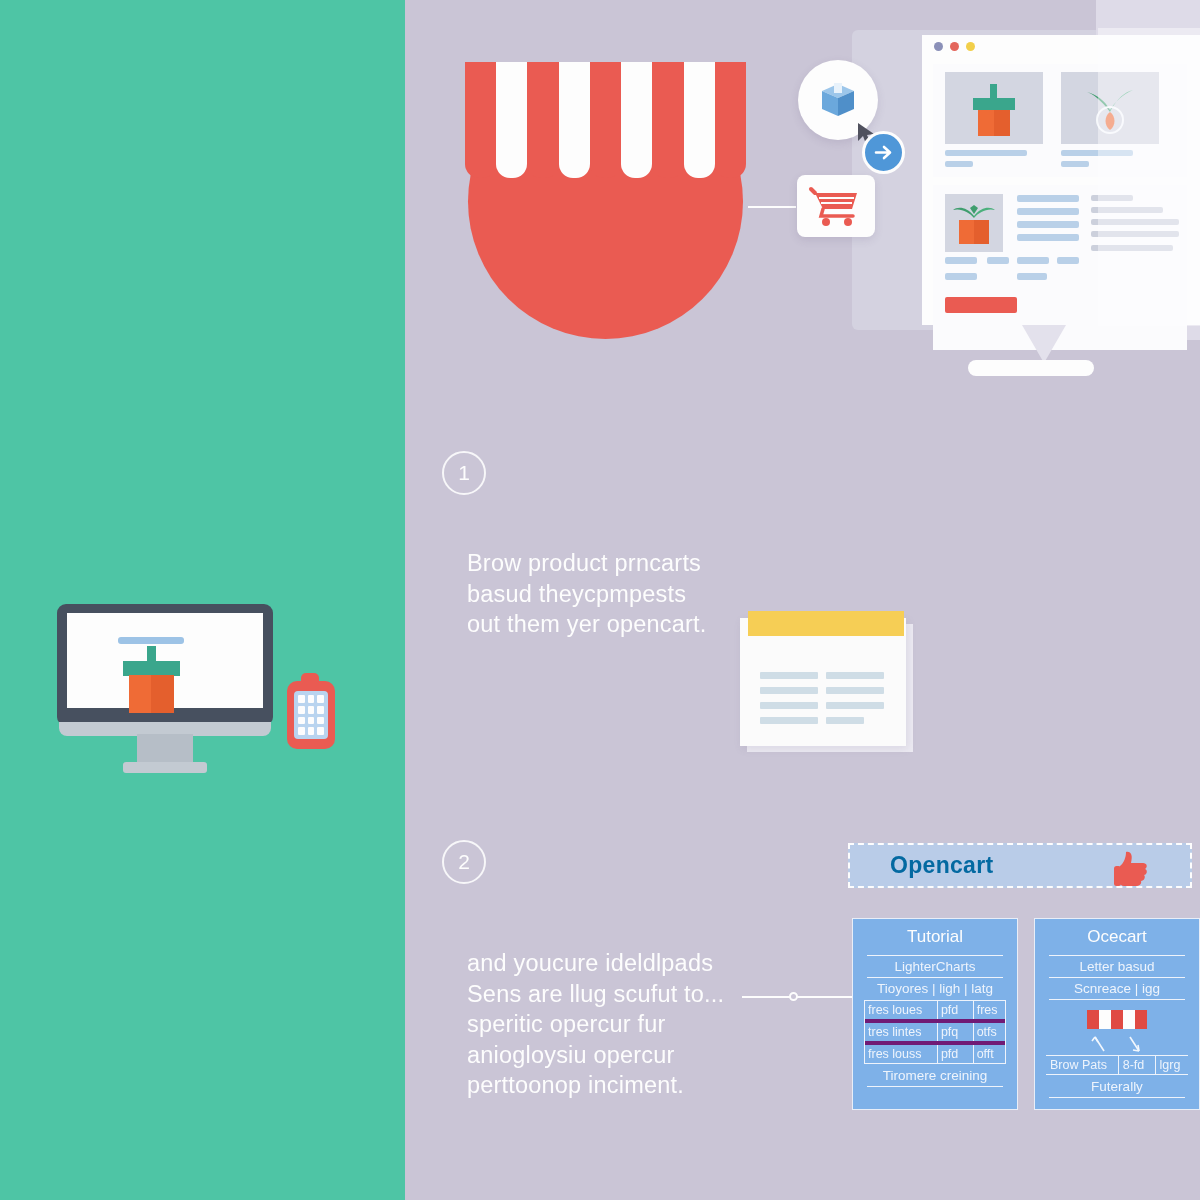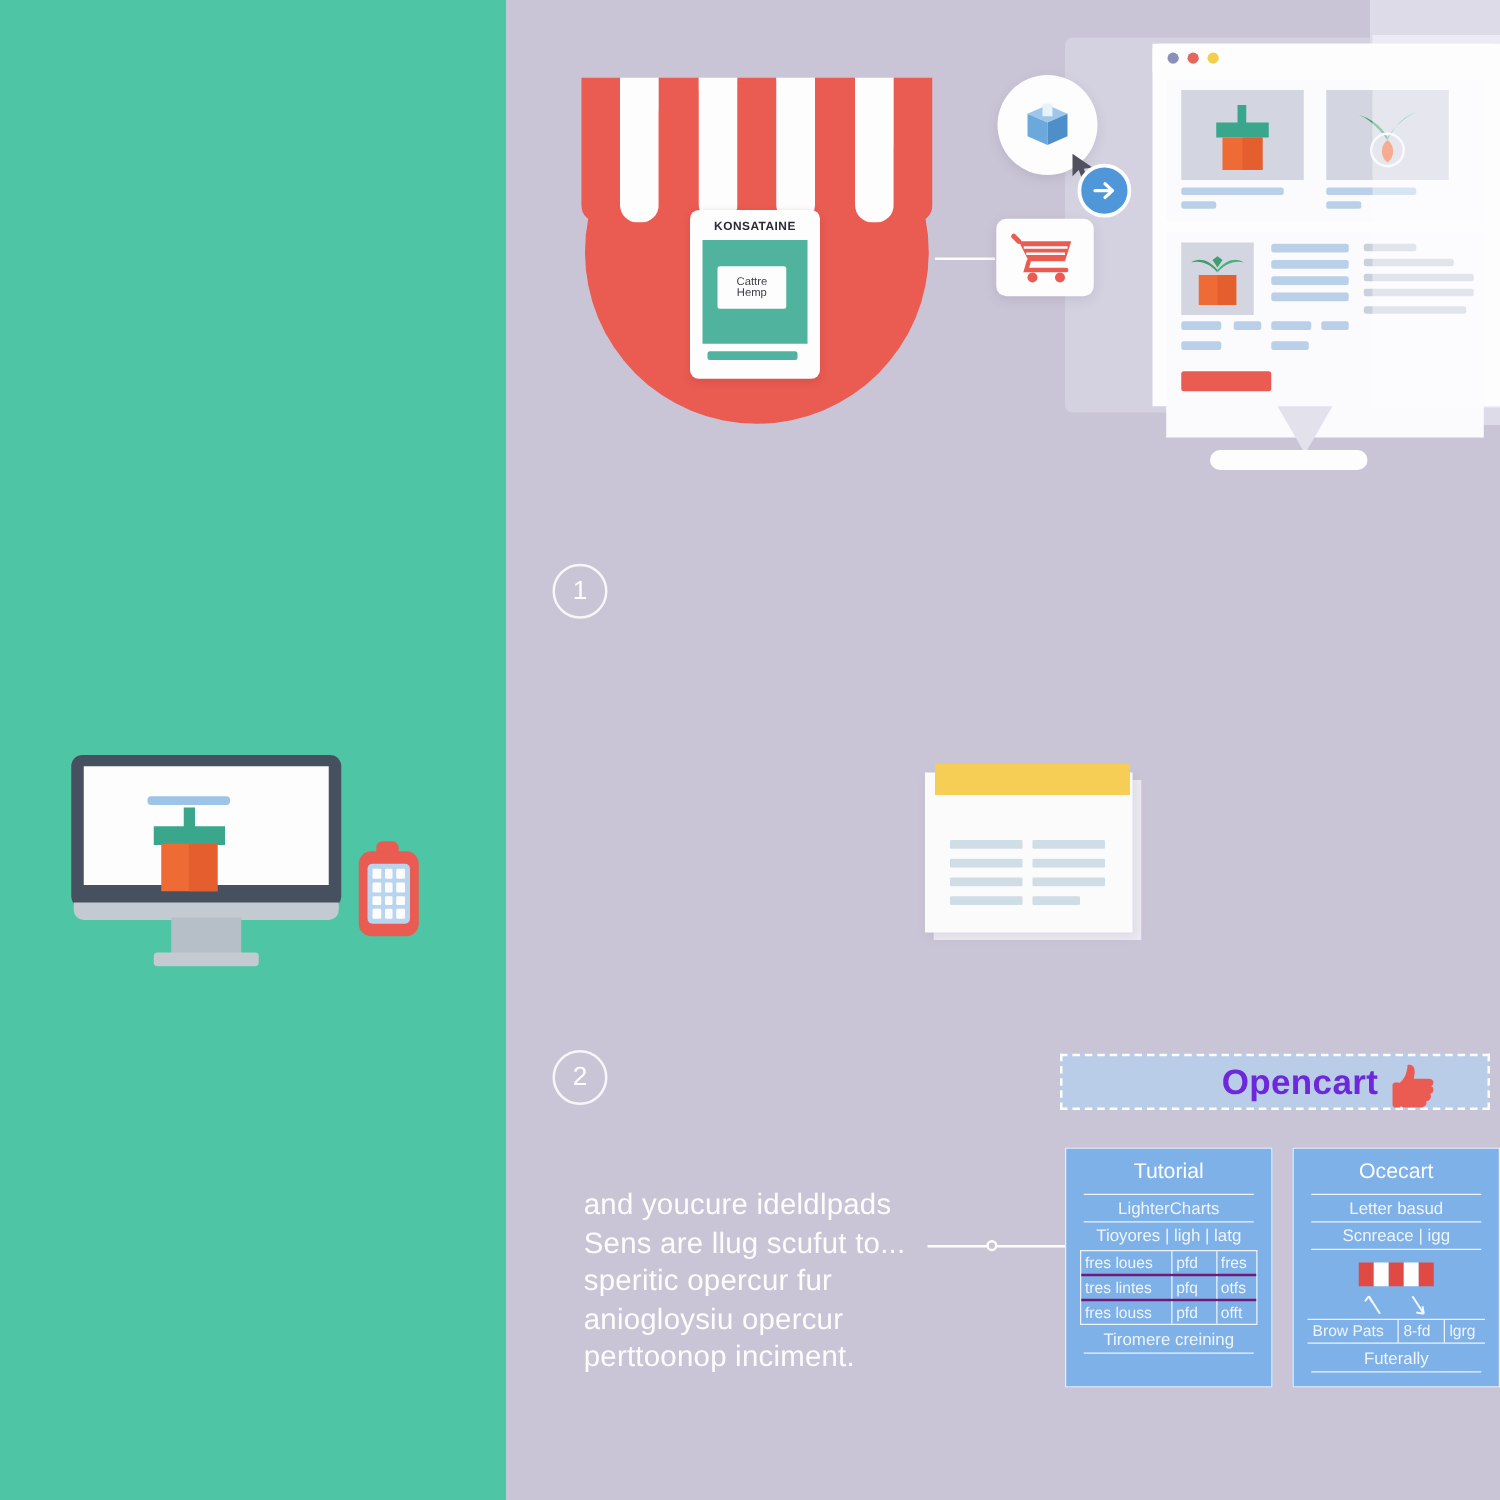--- a/index.html
+++ b/index.html
@@ -83,34 +83,34 @@
 
   
   .doc{position:absolute;left:740px;top:618px;width:166px;height:128px;background:#fbfbfb;box-shadow:2px 3px 8px rgba(110,100,140,.13);}
   .doc-shadow{position:absolute;left:747px;top:624px;width:166px;height:128px;background:#eceaf2;}
   .doc-head{position:absolute;left:8px;top:-7px;width:156px;height:25px;background:#f6ce55;}
   .doc-ln{position:absolute;background:#cfdde6;border-radius:1px;}
 
   
   .banner{position:absolute;left:848px;top:843px;width:344px;height:45px;background:#b9cce8;
           border:2px dashed #fdfdfd;box-sizing:border-box;display:flex;align-items:center;}
-  .banner-label{flex:1;text-align:center;color:#6d28d9;font-size:28px;font-weight:bold;letter-spacing:.3px;
+  .banner-label{flex:1;text-align:left;color:#0369a1;font-size:23px;font-weight:bold;letter-spacing:.3px;
                 padding-left:40px;}
   .thumbsup{position:absolute;right:38px;top:4px;width:46px;height:40px;}
 
   
   .bcard{position:absolute;top:918px;width:166px;height:192px;background:#7eb1e8;border:1px solid #e8eef8;box-sizing:border-box;
          display:flex;flex-direction:column;align-items:center;padding-top:6px;}
   .bcard-l{left:852px;}
   .bcard-r{left:1034px;}
   .bc-title{color:#fdfdfd;font-size:17px;margin:2px 0 5px;}
   .bc-rule{width:136px;height:1px;background:#eef3fb;margin:3px 0;}
   .bc-row{color:#eef4fc;font-size:13.5px;white-space:nowrap;}
   .bc-table{width:142px;border:1px solid #eef3fb;box-sizing:border-box;margin:4px 0;}
-  .bc-tr{display:flex;border-bottom:2px solid #701a75;}
+  .bc-tr{display:flex;border-bottom:4px solid #701a75;}
   .bc-tr:last-child{border-bottom:none;}
   .bc-td{color:#eef4fc;font-size:12.5px;padding:2px 3px;border-right:1px solid #eef3fb;white-space:nowrap;overflow:hidden;}
   .bc-td:last-child{border-right:none;}
   .bc-td.c0{width:78px;}
   .bc-td.c1{width:34px;}
   .bc-td.c2{width:30px;}
   .flagbar{display:flex;width:60px;height:19px;margin:7px 0 2px;}
   .flagbar i{flex:1;display:block;}
   .arrows{width:110px;height:24px;}
   .bc-split{display:flex;width:142px;border-top:1px solid #eef3fb;border-bottom:1px solid #eef3fb;}
@@ -166,29 +166,20 @@
         <i style="background: rgb(234, 91, 82);"></i>
         <i style="background: rgb(253, 253, 253);"></i>
         <i style="background: rgb(234, 91, 82);"></i>
         <i style="background: rgb(253, 253, 253);"></i>
         <i style="background: rgb(234, 91, 82);"></i>
         <i style="background: rgb(253, 253, 253);"></i>
         <i style="background: rgb(234, 91, 82);"></i>
         <i style="background: rgb(253, 253, 253);"></i>
         <i style="background: rgb(234, 91, 82);"></i>
       </div>
-    <div class="store-card">
-      <div class="store-title">KONSATAINE</div>
-      <div class="store-inner"></div>
-      <div class="store-tag">
-        <span>Cattre</span>
-        <span>Hemp</span>
-      </div>
-      <div class="store-foot"></div>
-    </div>
   </div>
 
   <div class="conn" style="left:748px;top:206px;width:48px;"></div>
 
   <div class="badge-circle">
     <svg width="80" height="80" viewBox="0 0 80 80">
       <polygon points="40,24 56,31 40,38 24,31" fill="#9cc6ea"></polygon>
       <polygon points="24,31 40,38 40,56 24,49" fill="#6ba8dc"></polygon>
       <polygon points="56,31 40,38 40,56 56,49" fill="#4f8fc9"></polygon>
       <rect x="36" y="23" width="8" height="10" fill="#e8f2fb"></rect>
@@ -274,20 +265,25 @@
     </div>
     <div class="red-btn"></div>
   </div>
   <div class="overlay"></div>
   <div class="mon-stand"></div>
   <div class="mon-foot"></div>
 
   <div class="step-circle" style="left:442px;top:451px;">
     <span>1</span>
   </div>
+  <div class="step-text" style="left:467px;top:548px;width:270px;">
+    <div>Brow product prncarts</div>
+    <div>basud theycpmpests</div>
+    <div>out them yer opencart.</div>
+  </div>
 
   <div class="doc-shadow"></div>
   <div class="doc">
     <div class="doc-head"></div>
     <div class="doc-ln" style="left:20px;top:54px;width:58px;height:7px;"></div>
     <div class="doc-ln" style="left:20px;top:69px;width:58px;height:7px;"></div>
     <div class="doc-ln" style="left:20px;top:84px;width:58px;height:7px;"></div>
     <div class="doc-ln" style="left:20px;top:99px;width:58px;height:7px;"></div>
     <div class="doc-ln" style="left:86px;top:54px;width:58px;height:7px;"></div>
     <div class="doc-ln" style="left:86px;top:69px;width:58px;height:7px;"></div>

